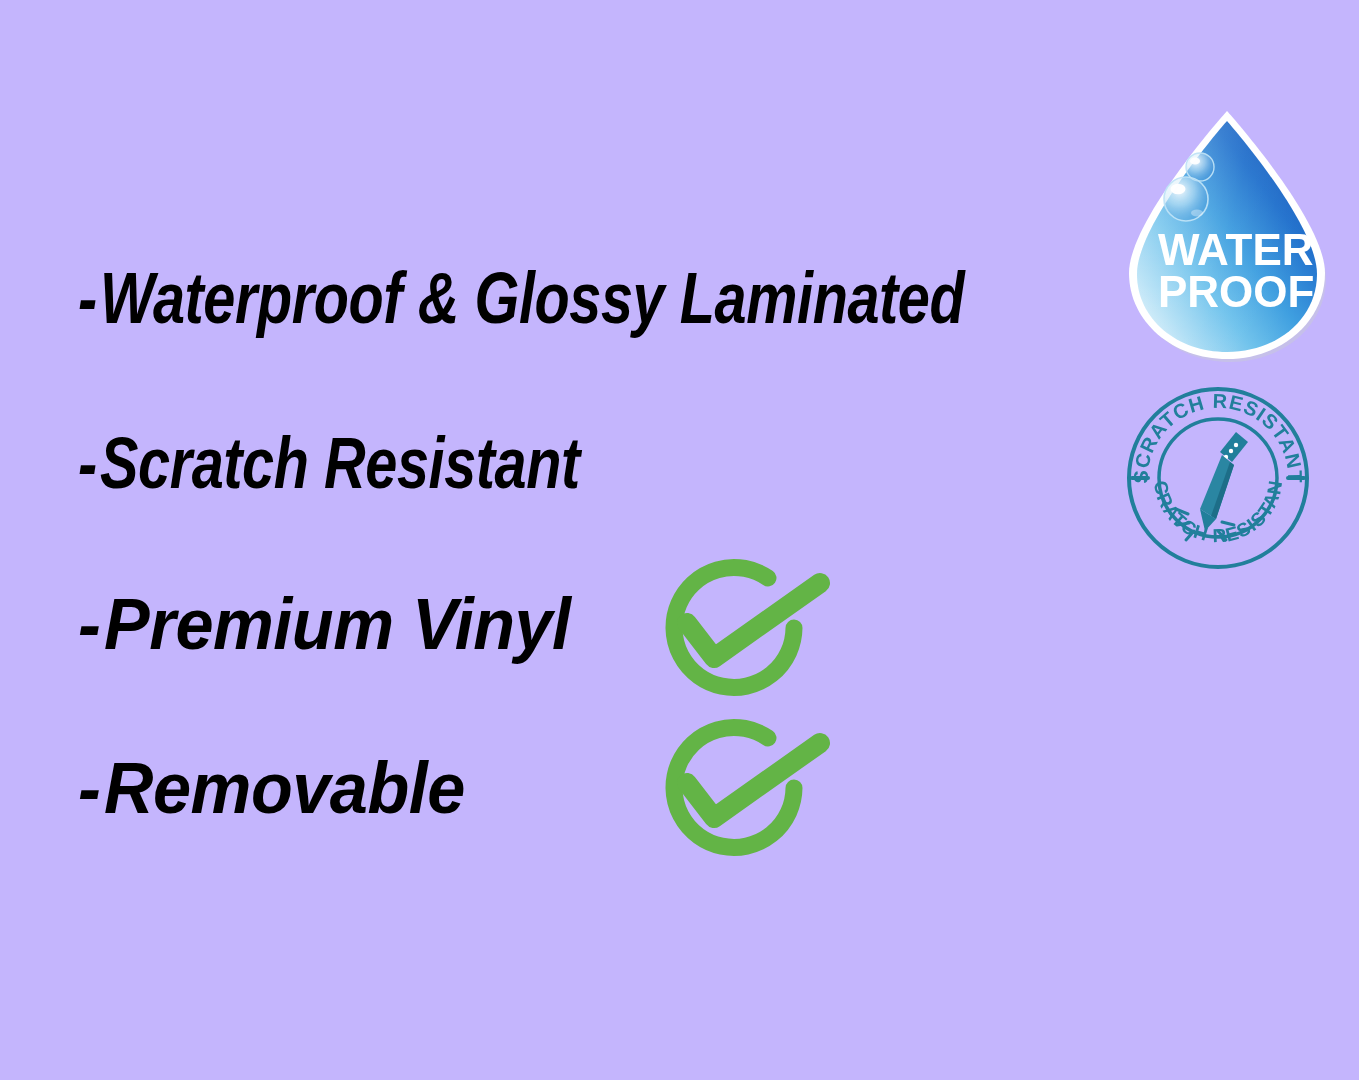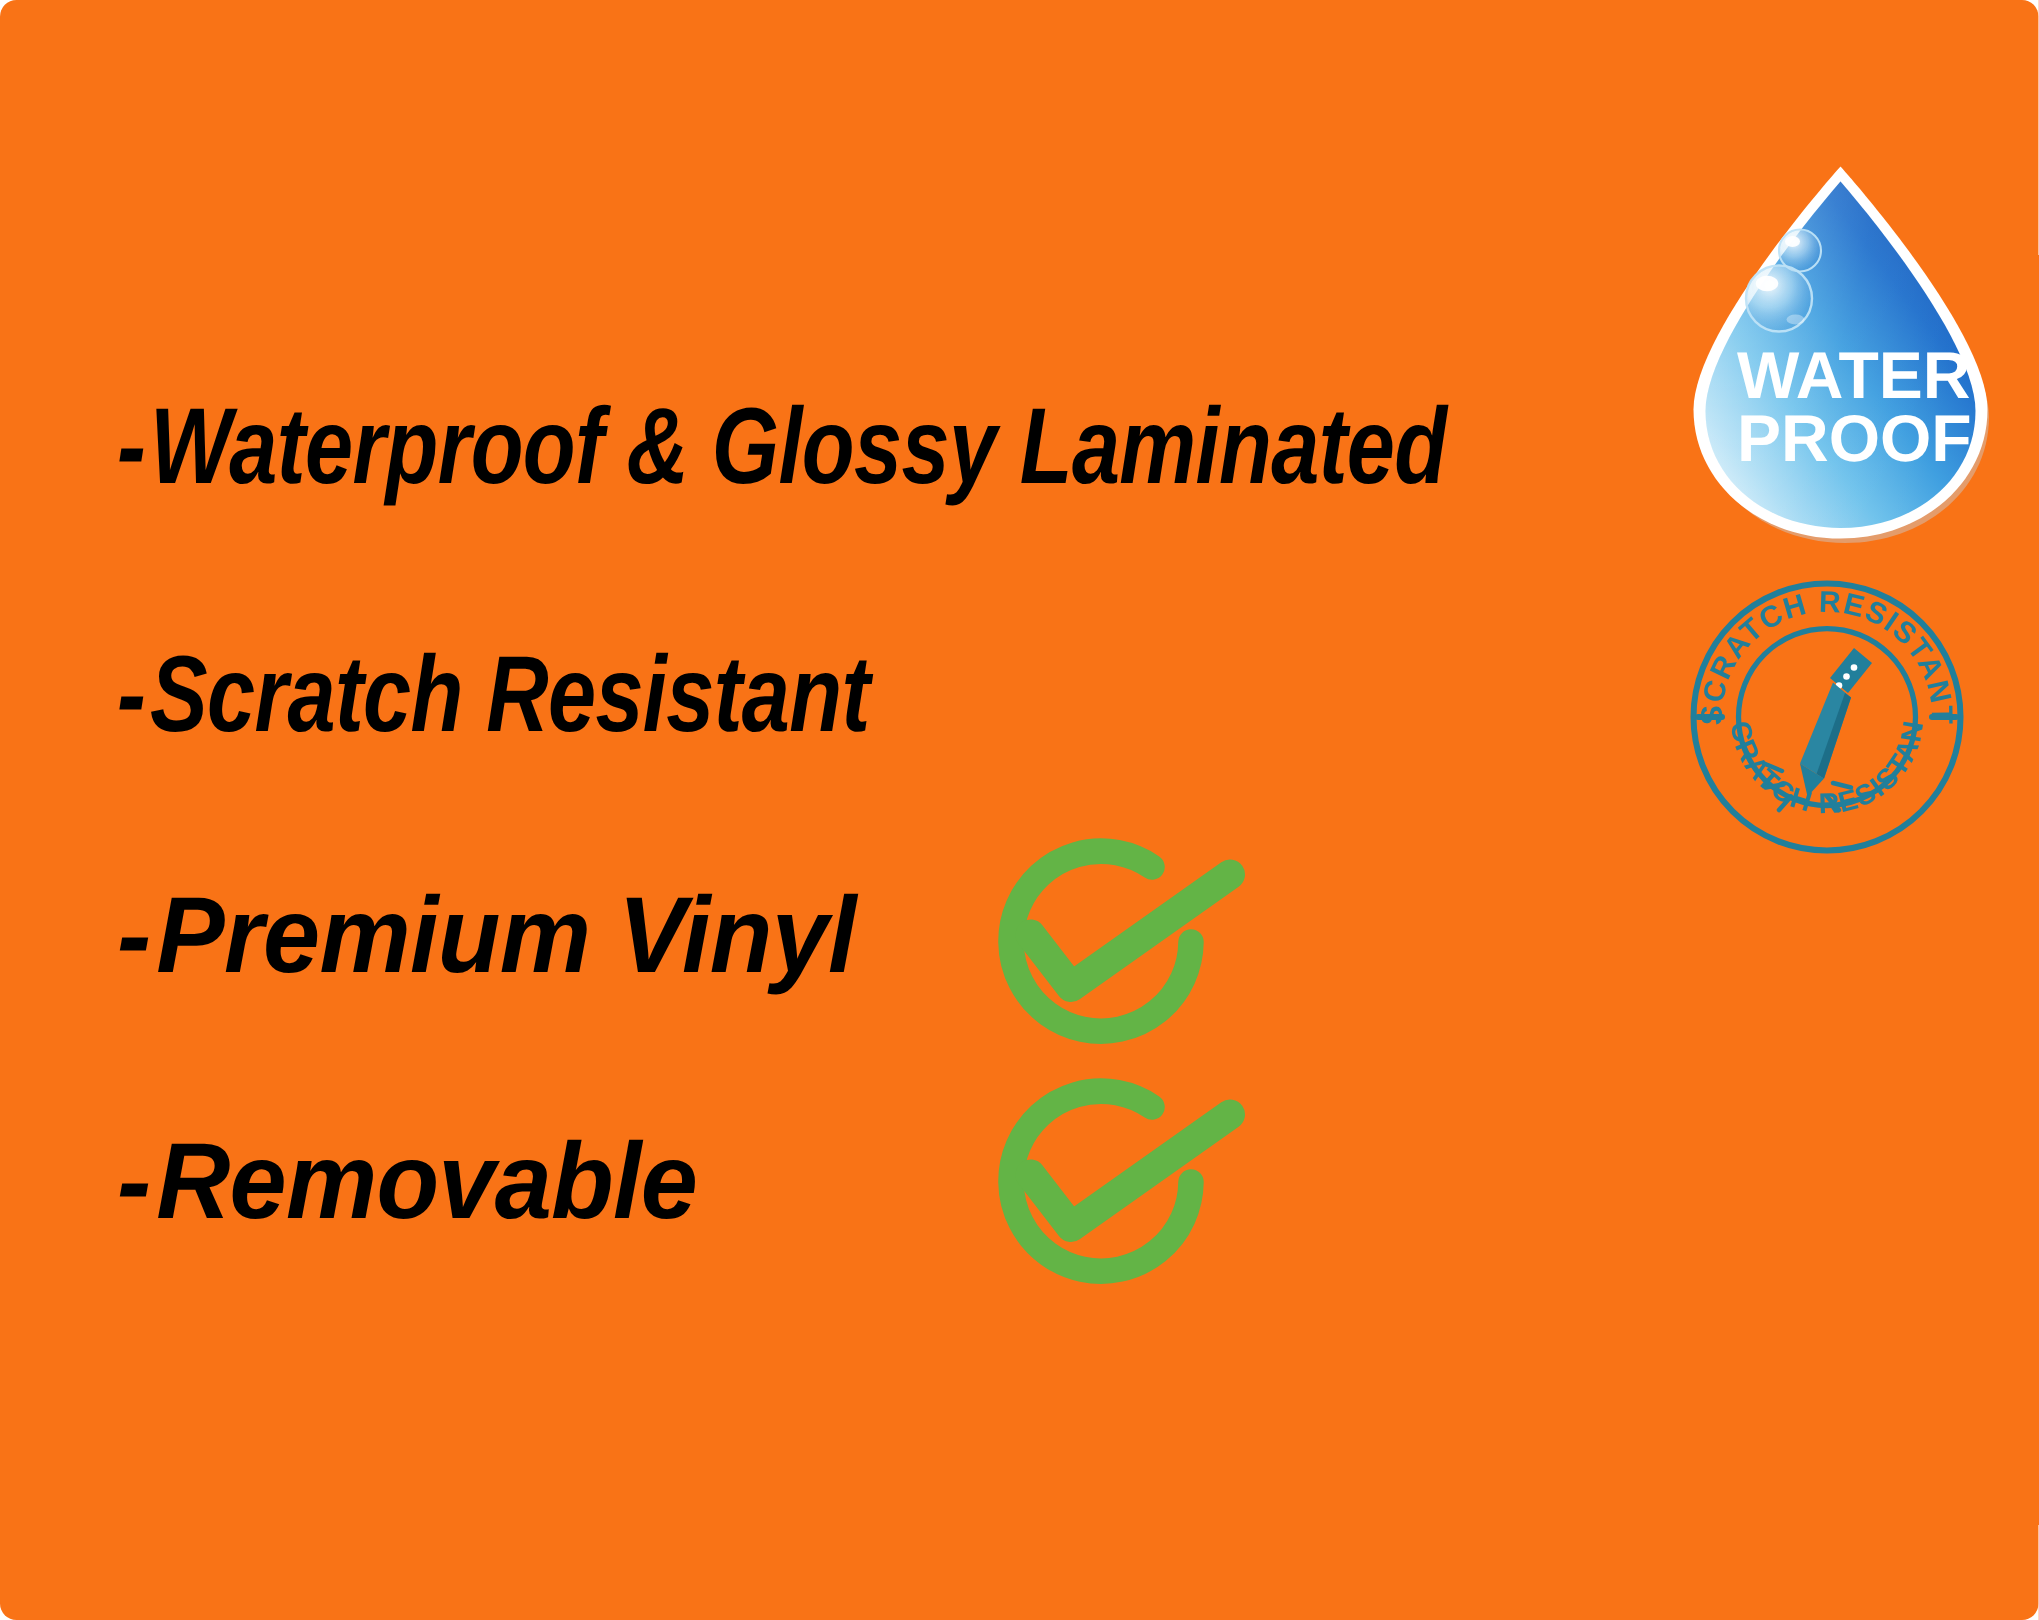--- a/index.html
+++ b/index.html
@@ -8,23 +8,22 @@
     padding: 0;
     background: #ffffff;
   }
   body {
     font-family: "Liberation Sans", sans-serif;
   }
   #canvas {
     position: relative;
     width: 1359px;
     height: 1080px;
-    background: #f97316;
+    background: #c4b5fd;
     overflow: hidden;
-    border-radius: 11px;
   }
 
   
   .feature-line {
     position: absolute;
     left: 78px;
     white-space: nowrap;
     color: #000000;
     font-weight: bold;
     font-style: italic;

